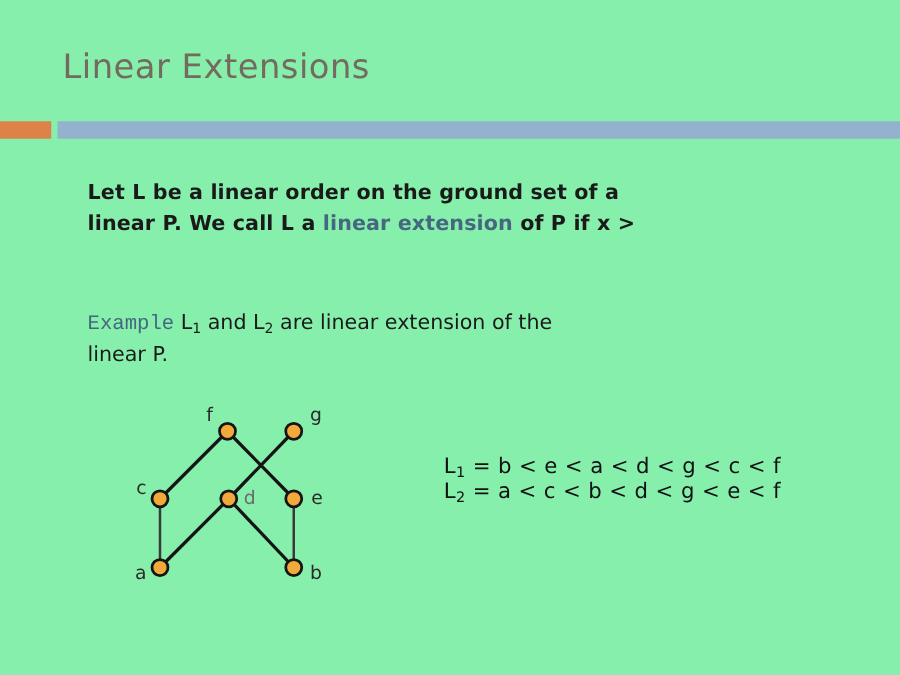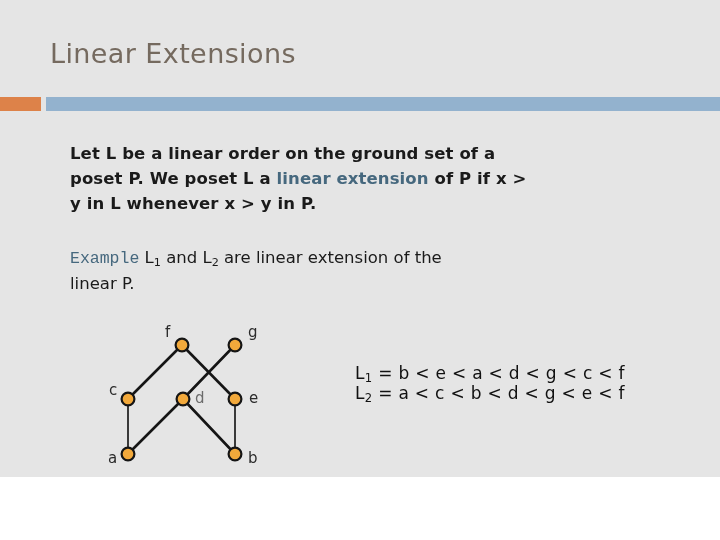--- a/index.html
+++ b/index.html
@@ -11,22 +11,22 @@
     height: 540px;
     background: #ffffff;
     font-family: "DejaVu Sans", sans-serif;
     overflow: hidden;
     position: relative;
   }
 
   #slide {
     position: relative;
     width: 720px;
-    height: 477px;
-    background: #e5e5e5;
+    height: 540px;
+    background: #86efac;
   }
 
   
   #slide-title {
     position: absolute;
     left: 50px;
     top: 38px;
     font-family: "DejaVu Sans", sans-serif;
     font-size: 27px;
     font-weight: 400;
@@ -159,22 +159,21 @@
 
   <div id="slide-title">Linear Extensions</div>
 
   <div id="title-rule">
     <div id="rule-accent-block"></div>
     <div id="rule-bar"></div>
   </div>
 
   <div id="definition-block">
     <span>Let  L  be a linear order on the ground set of a</span><br>
-    <span>poset  P.  We poset  L  a </span><span class="term-highlight">linear extension</span><span> of  P  if  x &gt;</span><br>
-    <span>y  in  L  whenever  x &gt; y  in  P.</span>
+    <span>linear  P.  We call  L  a </span><span class="term-highlight">linear extension</span><span> of  P  if  x &gt;</span><br>
   </div>
 
   <div id="example-block">
     <span id="example-label">Example</span><span>  L</span><sub>1</sub><span> and  L</span><sub>2</sub><span> are linear extension of the</span><br>
     <span>linear  P.</span>
   </div>
 
   <div id="hasse-diagram">
     <svg id="hasse-svg" width="175" height="165" viewBox="0 0 175 165" xmlns="http://www.w3.org/2000/svg">
       <g id="hasse-edges">

